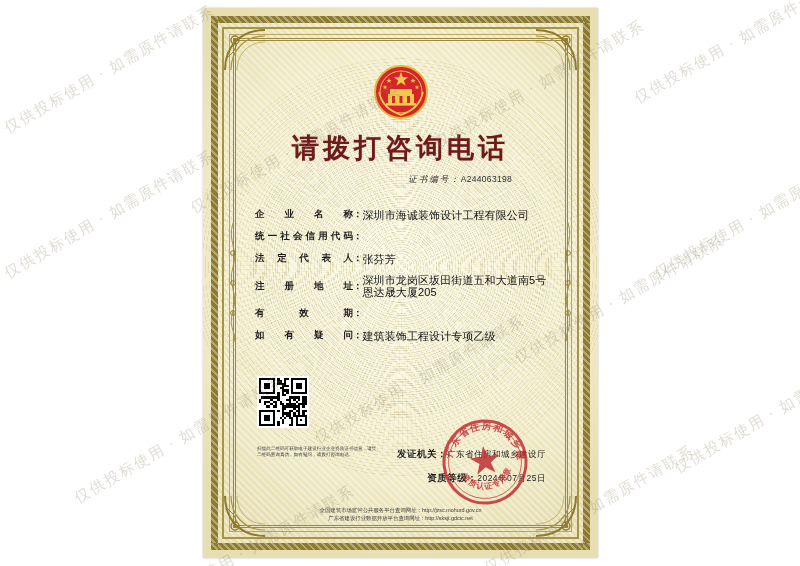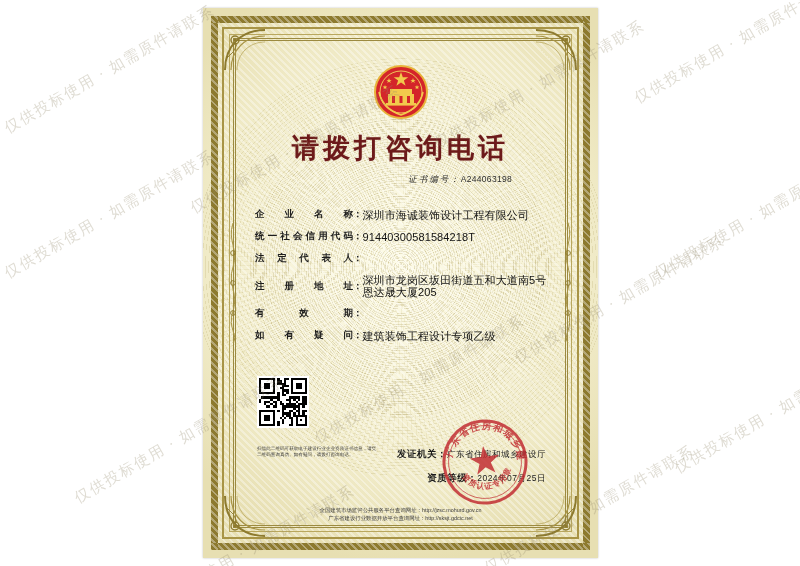--- a/index.html
+++ b/index.html
@@ -443,26 +443,26 @@
 
       <div class="field-row">
         <div class="field-label">企业名称</div>
         <div class="field-colon">：</div>
         <div class="field-value">深圳市海诚装饰设计工程有限公司</div>
       </div>
 
       <div class="field-row">
         <div class="field-label">统一社会信用代码</div>
         <div class="field-colon">：</div>
-        <div class="field-value">91440300581584218T</div>
       </div>
 
       <div class="field-row">
         <div class="field-label">法定代表人</div>
         <div class="field-colon">：</div>
+        <div class="field-value">张芬芳</div>
       </div>
 
       <div class="field-row">
         <div class="field-label">注册地址</div>
         <div class="field-colon">：</div>
         <div class="field-value">深圳市龙岗区坂田街道五和大道南5号恩达晟大厦205</div>
       </div>
 
       <div class="field-row">
         <div class="field-label">有效期</div>

